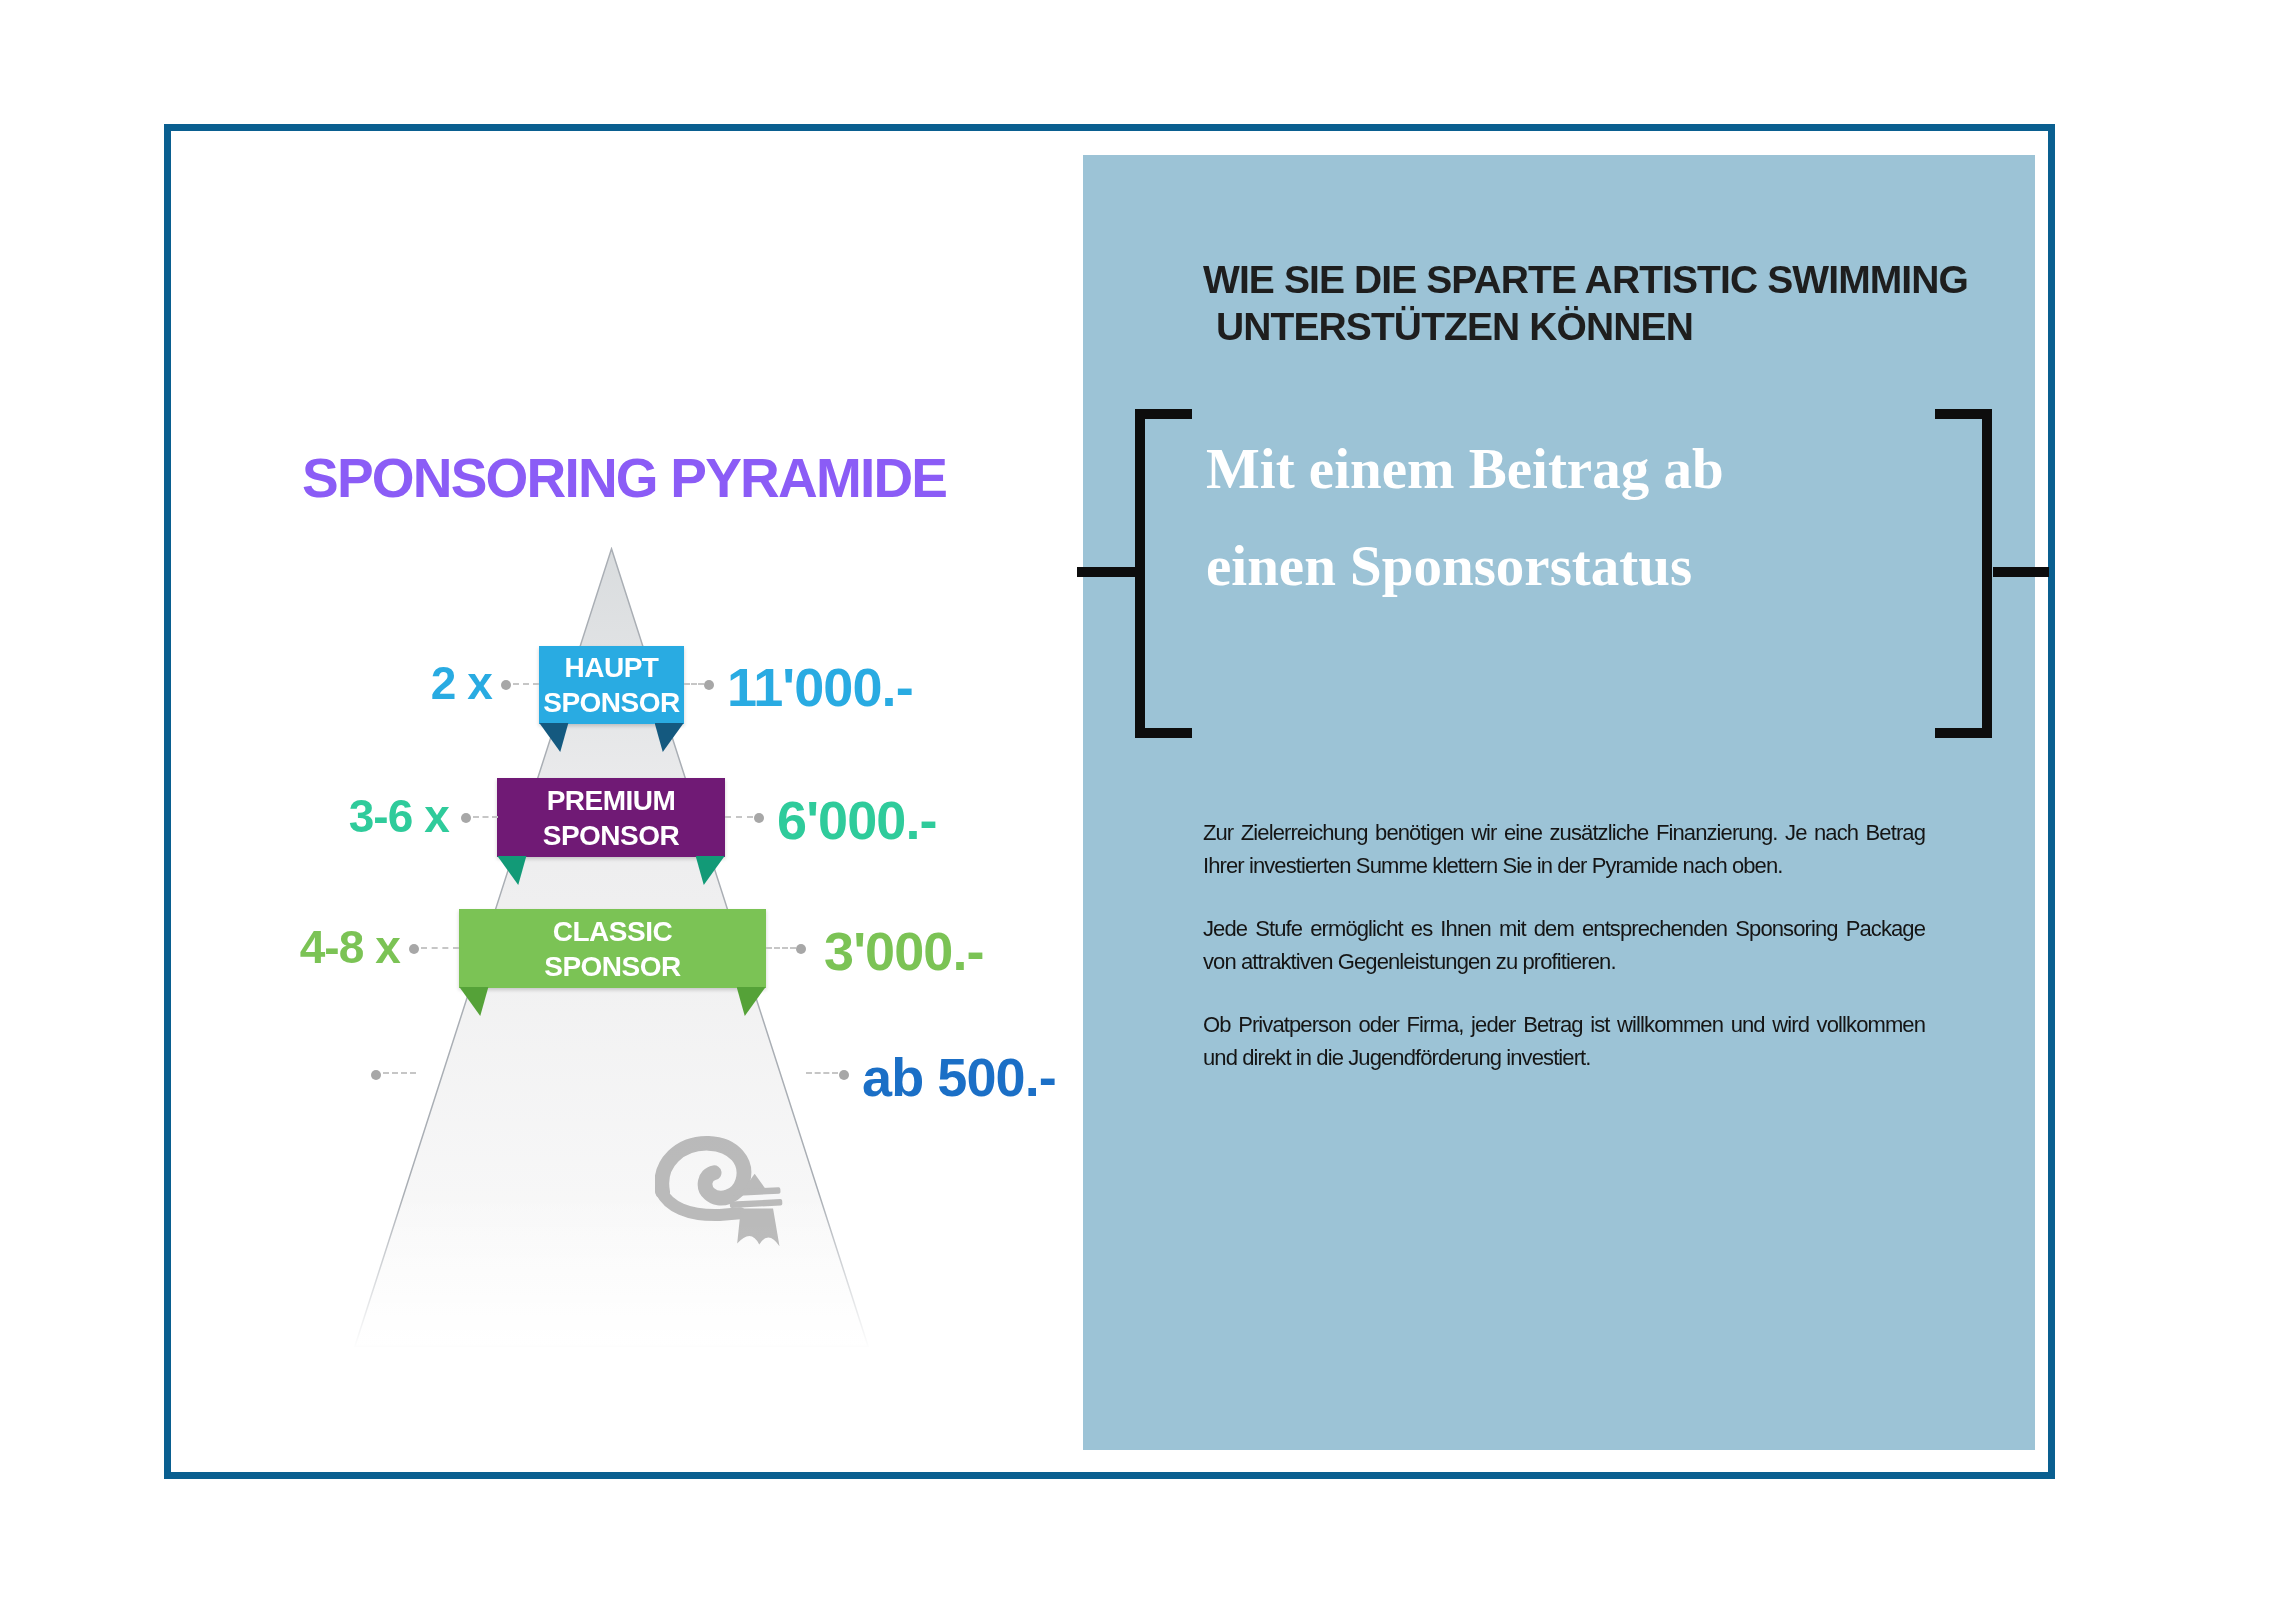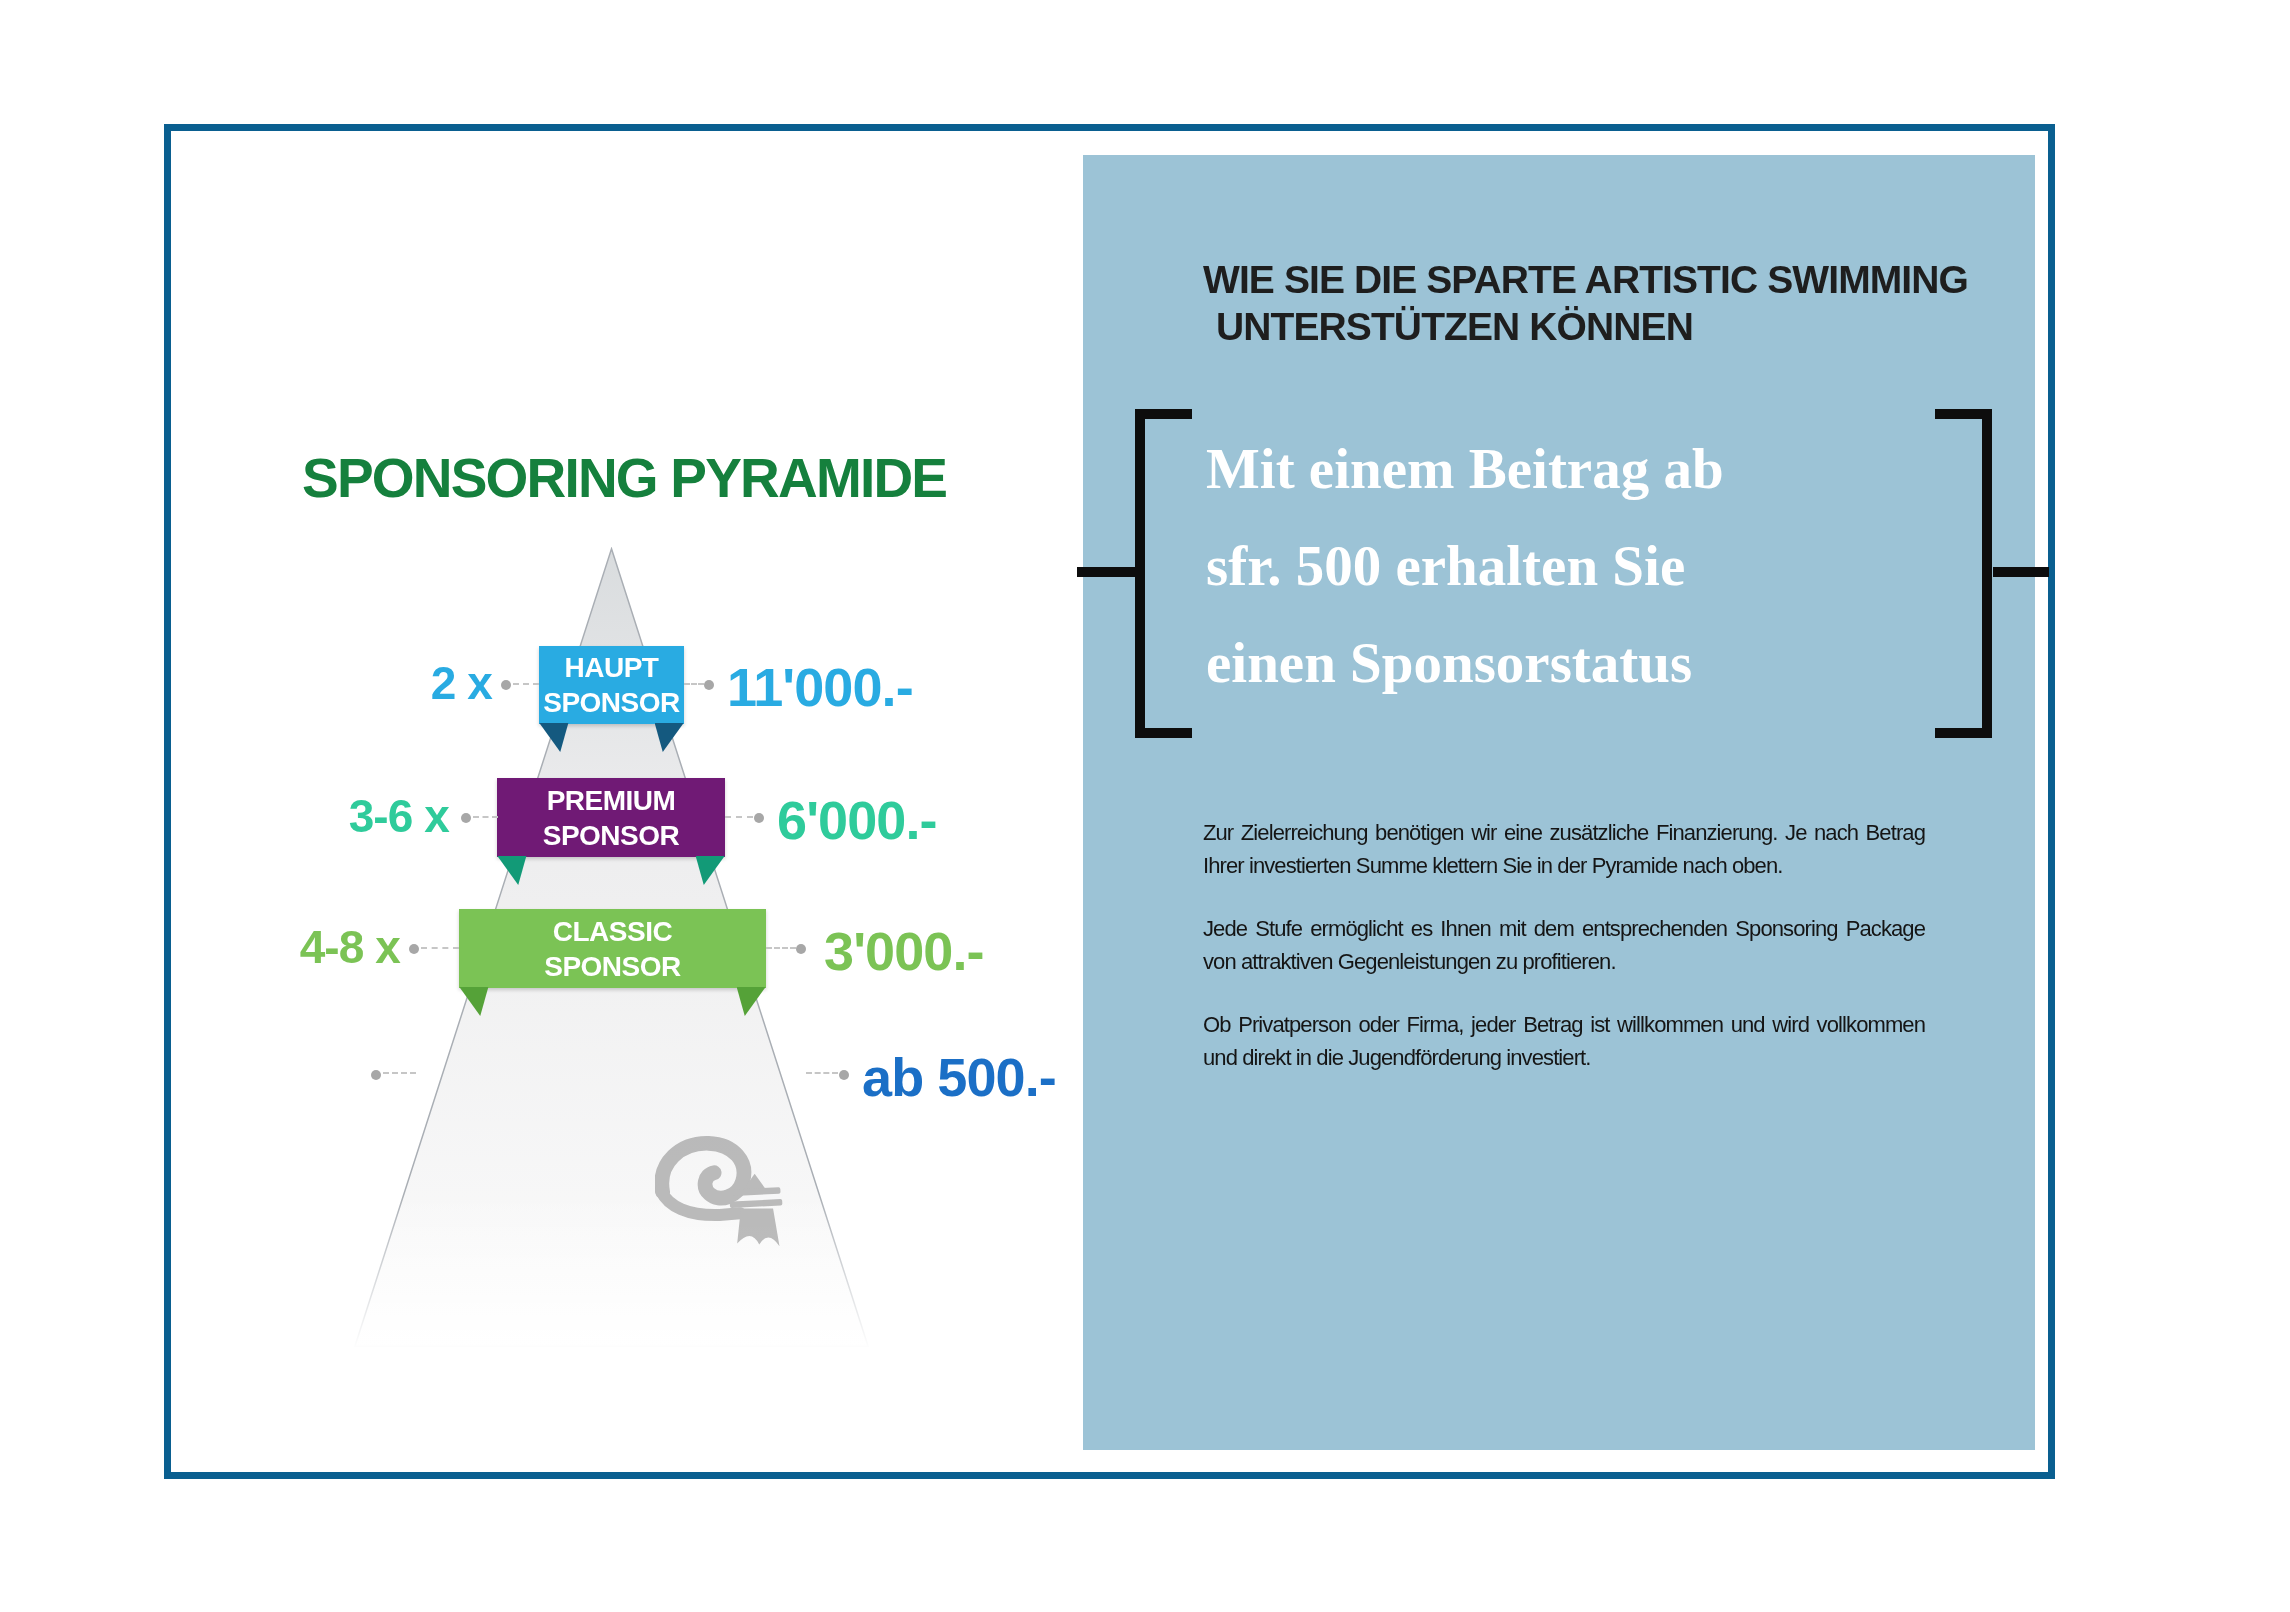--- a/index.html
+++ b/index.html
@@ -15,21 +15,21 @@
   #page-frame{
     left:164px;top:124px;width:1891px;height:1355px;
     border:7.4px solid #0a5f90;
     box-sizing:border-box;
   }
   
   #pyramid-title{
     left:302px;top:446px;width:609px;
     text-align:center;
     font-size:55px;font-weight:bold;letter-spacing:-1.8px;
-    color:#15803d;white-space:nowrap;
+    color:#8b5cf6;white-space:nowrap;
   }
   
   .ribbon{
     display:flex;flex-direction:column;align-items:center;justify-content:center;
     color:#ffffff;text-align:center;
     font-weight:bold;font-size:28px;line-height:35px;letter-spacing:-0.5px;
     box-shadow:0 1.8px 3.7px rgba(0,0,0,0.18);
   }
   .fold{position:absolute;bottom:-28px;width:29.5px;height:29.5px;}
   .fold-l{left:0;clip-path:polygon(0 0,100% 0,72% 100%);}
@@ -152,21 +152,20 @@
   <div class="abs heading-line" style="left:1203px;top:258px;">WIE SIE DIE SPARTE ARTISTIC SWIMMING</div>
   <div class="abs heading-line" style="left:1216px;top:305px;">UNTERSTÜTZEN KÖNNEN</div>
 
   <div class="abs bracket" id="bracket-left"></div>
   <div class="abs bracket" id="bracket-right"></div>
   <div class="abs bracket-tick" id="bracket-tick-left"></div>
   <div class="abs bracket-tick" id="bracket-tick-right"></div>
 
   <div class="abs" id="quote">
     <div>Mit einem Beitrag ab</div>
-    <div>sfr. 500 erhalten Sie</div>
     <div>einen Sponsorstatus</div>
   </div>
 
   <div class="abs" id="panel-paragraphs">
     <p>Zur Zielerreichung benötigen wir eine zusätzliche Finanzierung. Je nach Betrag Ihrer investierten Summe klettern Sie in der Pyramide nach oben.</p>
     <p>Jede Stufe ermöglicht es Ihnen mit dem entsprechenden Sponsoring Package von attraktiven Gegenleistungen zu profitieren.</p>
     <p>Ob Privatperson oder Firma, jeder Betrag ist willkommen und wird vollkommen und direkt in die Jugendförderung investiert.</p>
   </div>
 
 </div>

